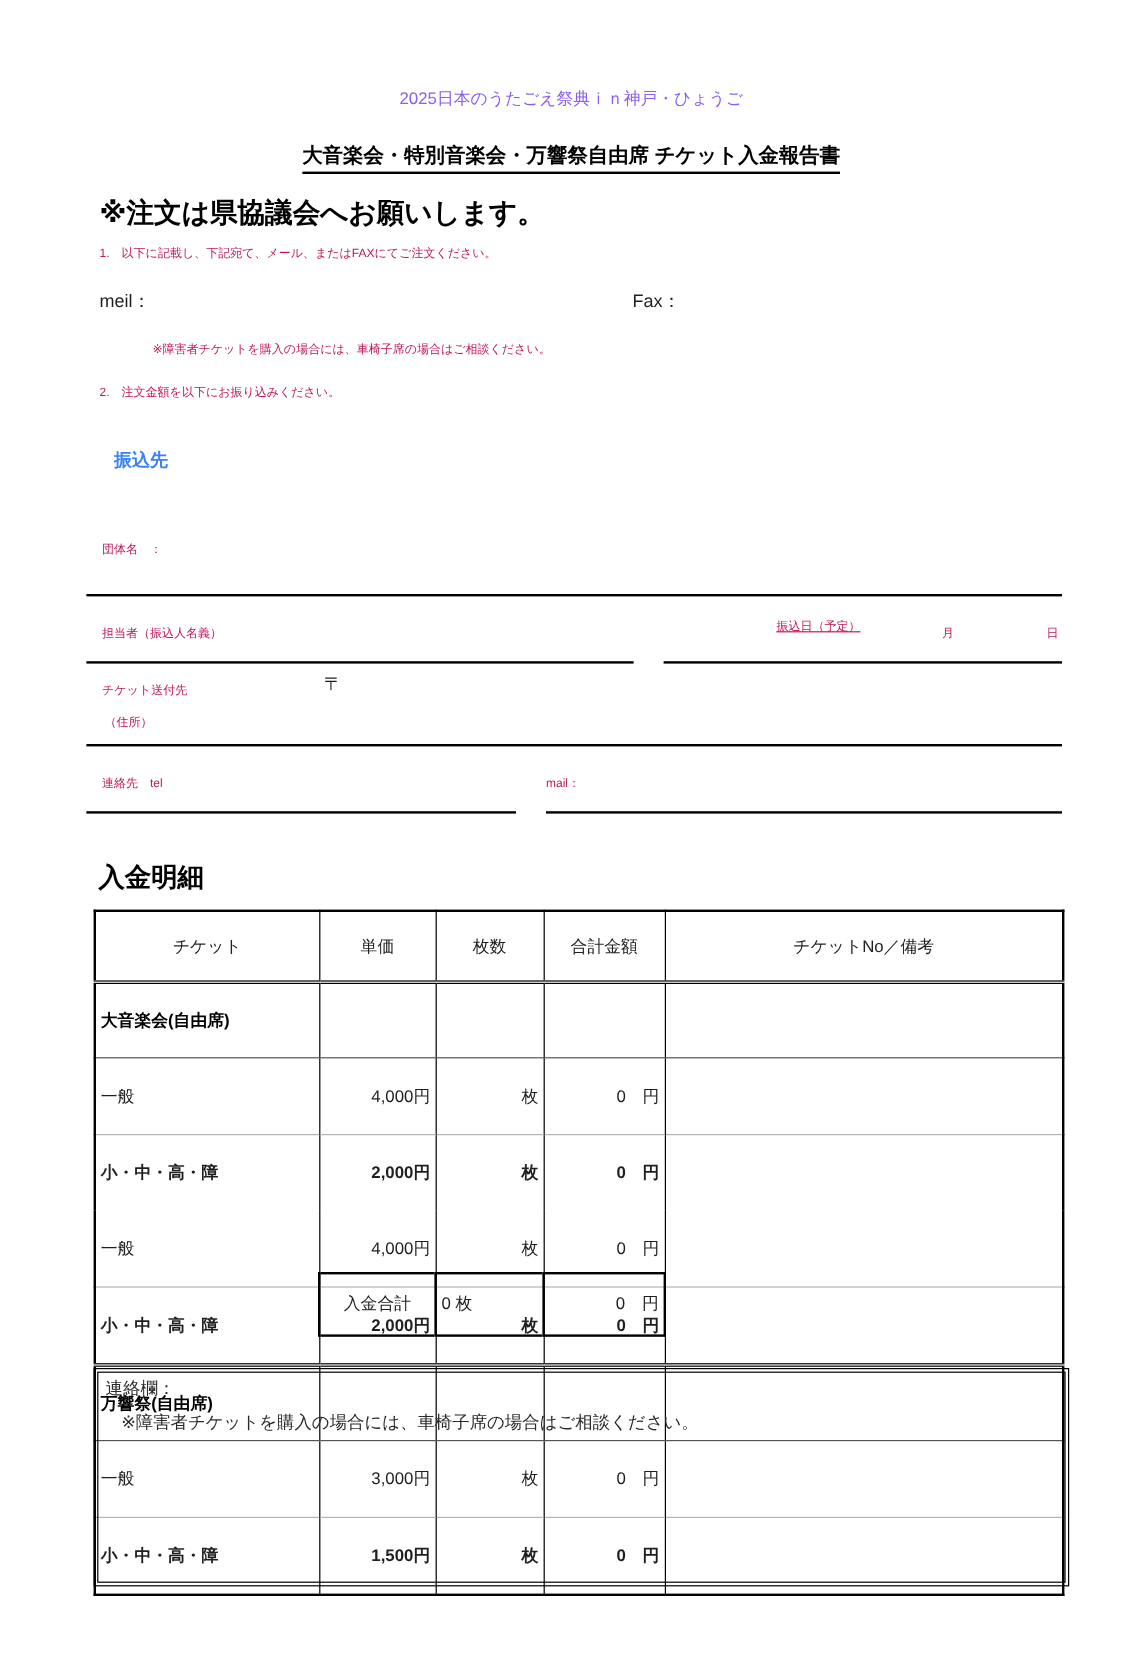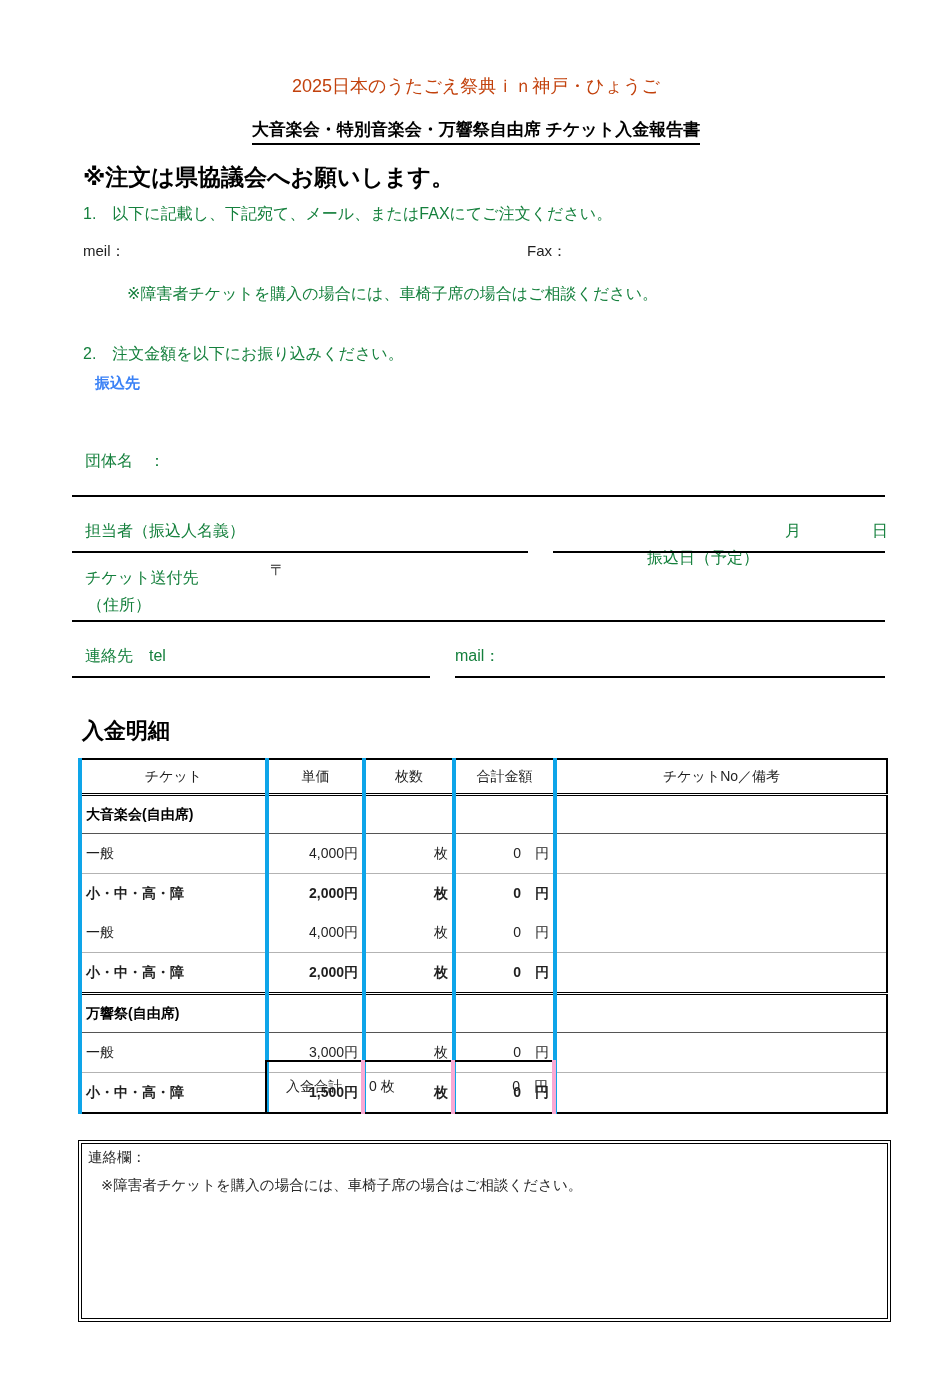--- a/index.html
+++ b/index.html
@@ -6,35 +6,35 @@
   .page{
     position:relative;
     width:952px;height:1385px;
     background:#ffffff;
     font-family:"Liberation Sans","DejaVu Sans",sans-serif;
     color:#1f1f1f;
     overflow:hidden;
   }
   .abs{position:absolute;white-space:nowrap;}
   .centered{left:0;right:0;text-align:center;}
-  .doc-title{top:74px;font-size:18px;color:#c2410c;}
+  .doc-title{top:74px;font-size:14px;color:#8b5cf6;}
   .doc-subtitle-wrap{top:118px;}
   .doc-subtitle{display:inline-block;font-size:17px;font-weight:bold;color:#000;
     border-bottom:2px solid #000;padding-bottom:2px;}
   .order-notice{top:162px;left:83px;font-size:23px;font-weight:bold;color:#000;}
-  .body-text{font-size:16px;color:#15803d;}
+  .body-text{font-size:10px;color:#be185d;}
   .instruction-1{top:204px;left:83px;}
   .meil-label{top:242px;left:83px;font-size:15px;}
   .fax-label{top:242px;left:527px;font-size:15px;}
   .wheelchair-note{top:284px;left:127px;}
-  .instruction-2{top:344px;left:83px;}
+  .instruction-2{top:320px;left:83px;}
   .bank-label{top:374px;left:95px;font-size:15px;font-weight:bold;color:#3b82f6;}
   .group-label{top:451px;left:85px;}
   .person-label{top:521px;left:85px;}
-  .date-label{top:548px;left:647px;}
+  .date-label{top:515px;left:647px;text-decoration:underline;}
   .month-label{top:521px;left:785px;}
   .day-label{top:521px;left:872px;}
   .sendto-label{top:568px;left:85px;}
   .postal-mark{top:561px;left:270px;font-size:15px;}
   .address-label{top:595px;left:87px;}
   .tel-label{top:646px;left:85px;}
   .mail-label{top:646px;left:455px;}
   .fline{position:absolute;height:2px;background:#000;}
   .line-group{top:495px;left:72px;width:813px;}
   .line-person{top:551px;left:72px;width:456px;}
@@ -43,39 +43,39 @@
   .line-tel{top:676px;left:72px;width:358px;}
   .line-mail{top:676px;left:455px;width:430px;}
   .details-title{top:716px;left:82px;font-size:22px;font-weight:bold;color:#000;}
 
   table.pay{
     position:absolute;top:758px;left:78px;
     border-collapse:collapse;table-layout:fixed;
     font-size:14px;color:#1f1f1f;
     border:2px solid #000;
   }
-  table.pay td{border-left:4px solid #0ea5e9;border-right:1px solid #000;
-    padding:4px 4px;overflow:hidden;}
+  table.pay td{border-left:1px solid #0ea5e9;border-right:1px solid #000;
+    padding:16px 4px;overflow:hidden;}
   tr.hdr td{height:25px;text-align:center;border-bottom:2px solid #000;}
   tr.section td{height:29px;font-weight:bold;color:#000;
     border-top:3px double #000;border-bottom:1px solid #555;margin-top:16px;}
   tr.row td{height:31px;}
   tr.row2 td{border-top:1px solid #b3b3b3;font-weight:bold;}
   td.name{padding-left:13px;}
   td.price{text-align:right;padding-right:4px;margin-left:47px;}
   td.qty{text-align:right;padding-right:9px;}
   td.total{text-align:right;padding-right:7px;}
 
   table.sum{
     position:absolute;top:1060px;left:265px;
     border-collapse:collapse;table-layout:fixed;
     font-size:14px;color:#1f1f1f;
     border:2px solid #000;
   }
-  table.sum td{border-left:2px solid #000;border-right:4px solid #f9a8d4;height:50px;padding:0 4px;}
+  table.sum td{border-left:2px solid #000;border-right:1px solid #f9a8d4;height:50px;padding:0 4px;}
   td.sum-label{text-align:center;}
   td.sum-qty{padding-right:14px;}
   td.sum-total{text-align:right;padding-right:7px;}
 
   .contact-box{
     position:absolute;top:1140px;left:78px;width:793px;height:166px;
     border:4px double #000;
     padding:4px 6px;
     font-size:14.5px;color:#2a2a2a;
   }

